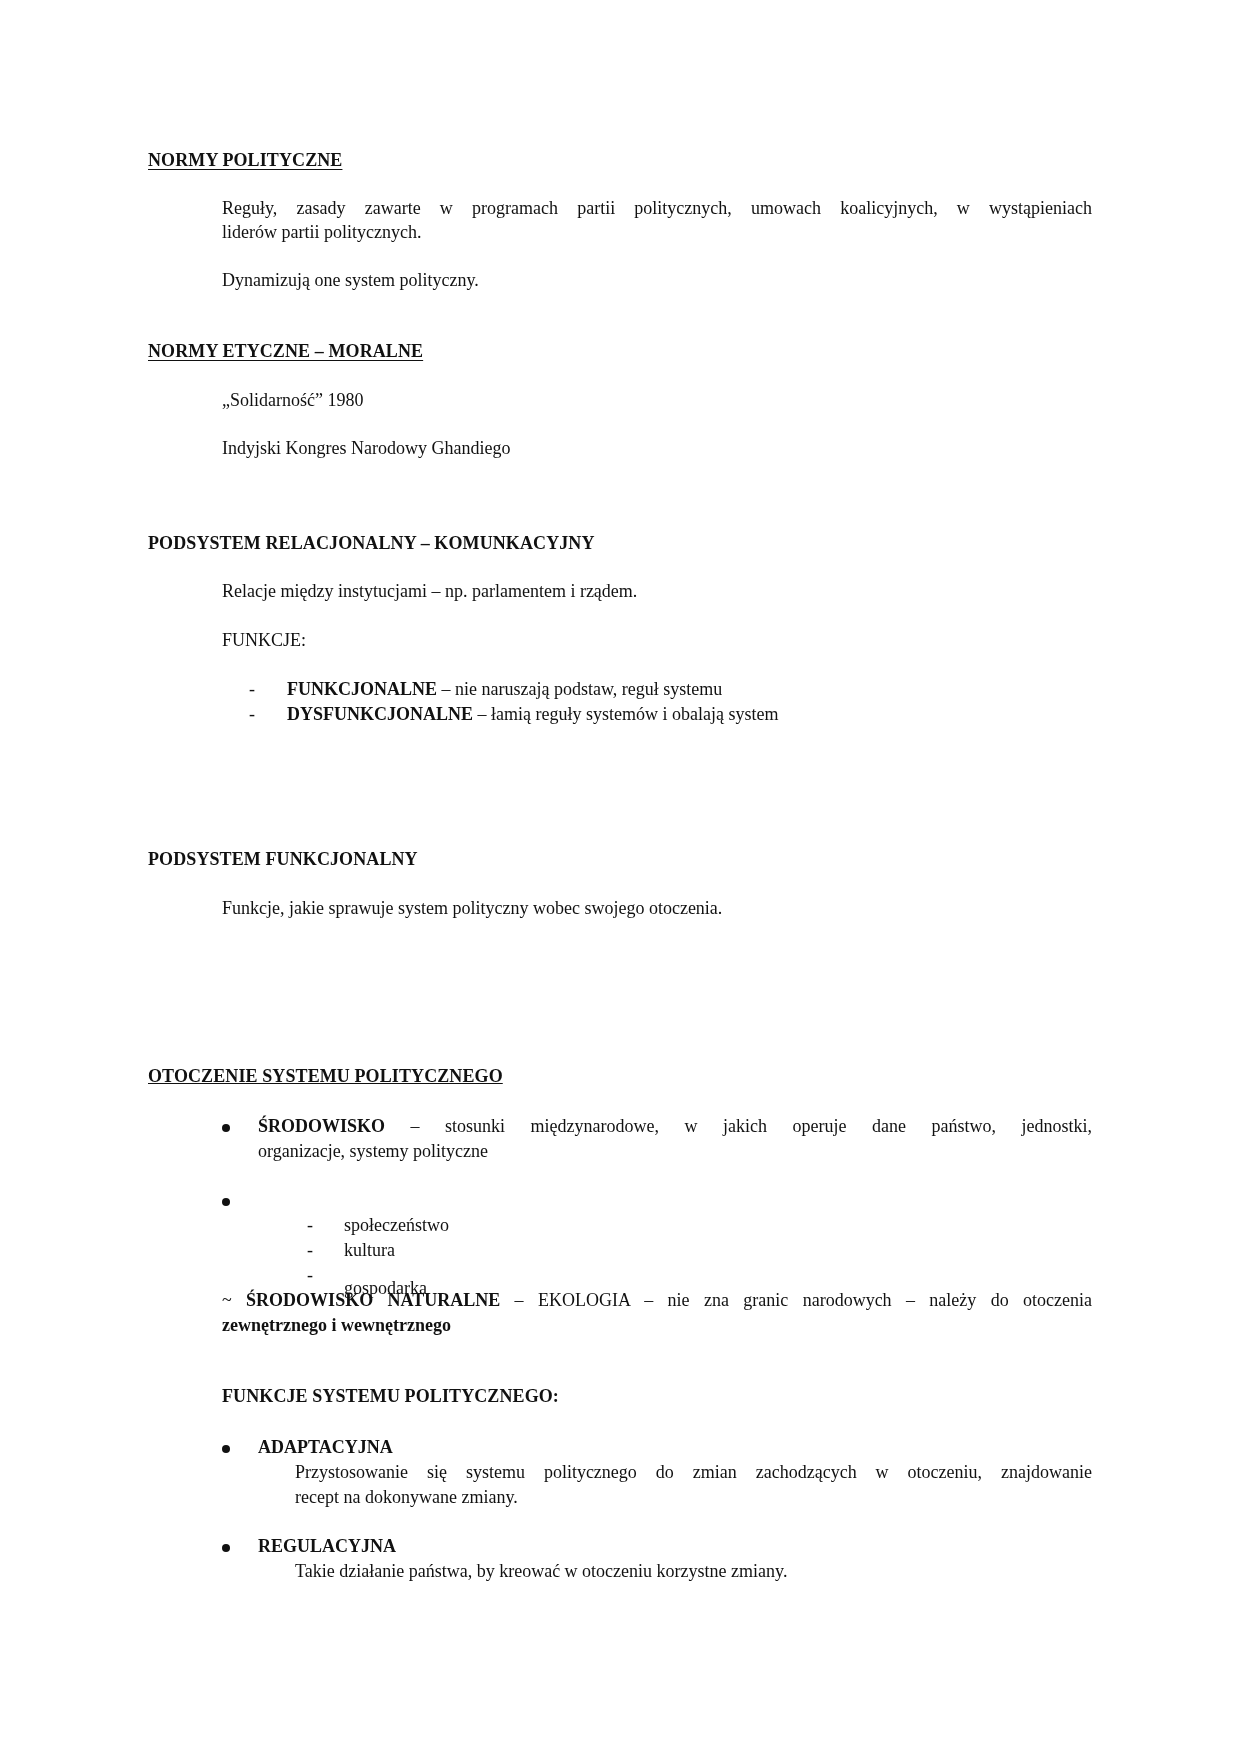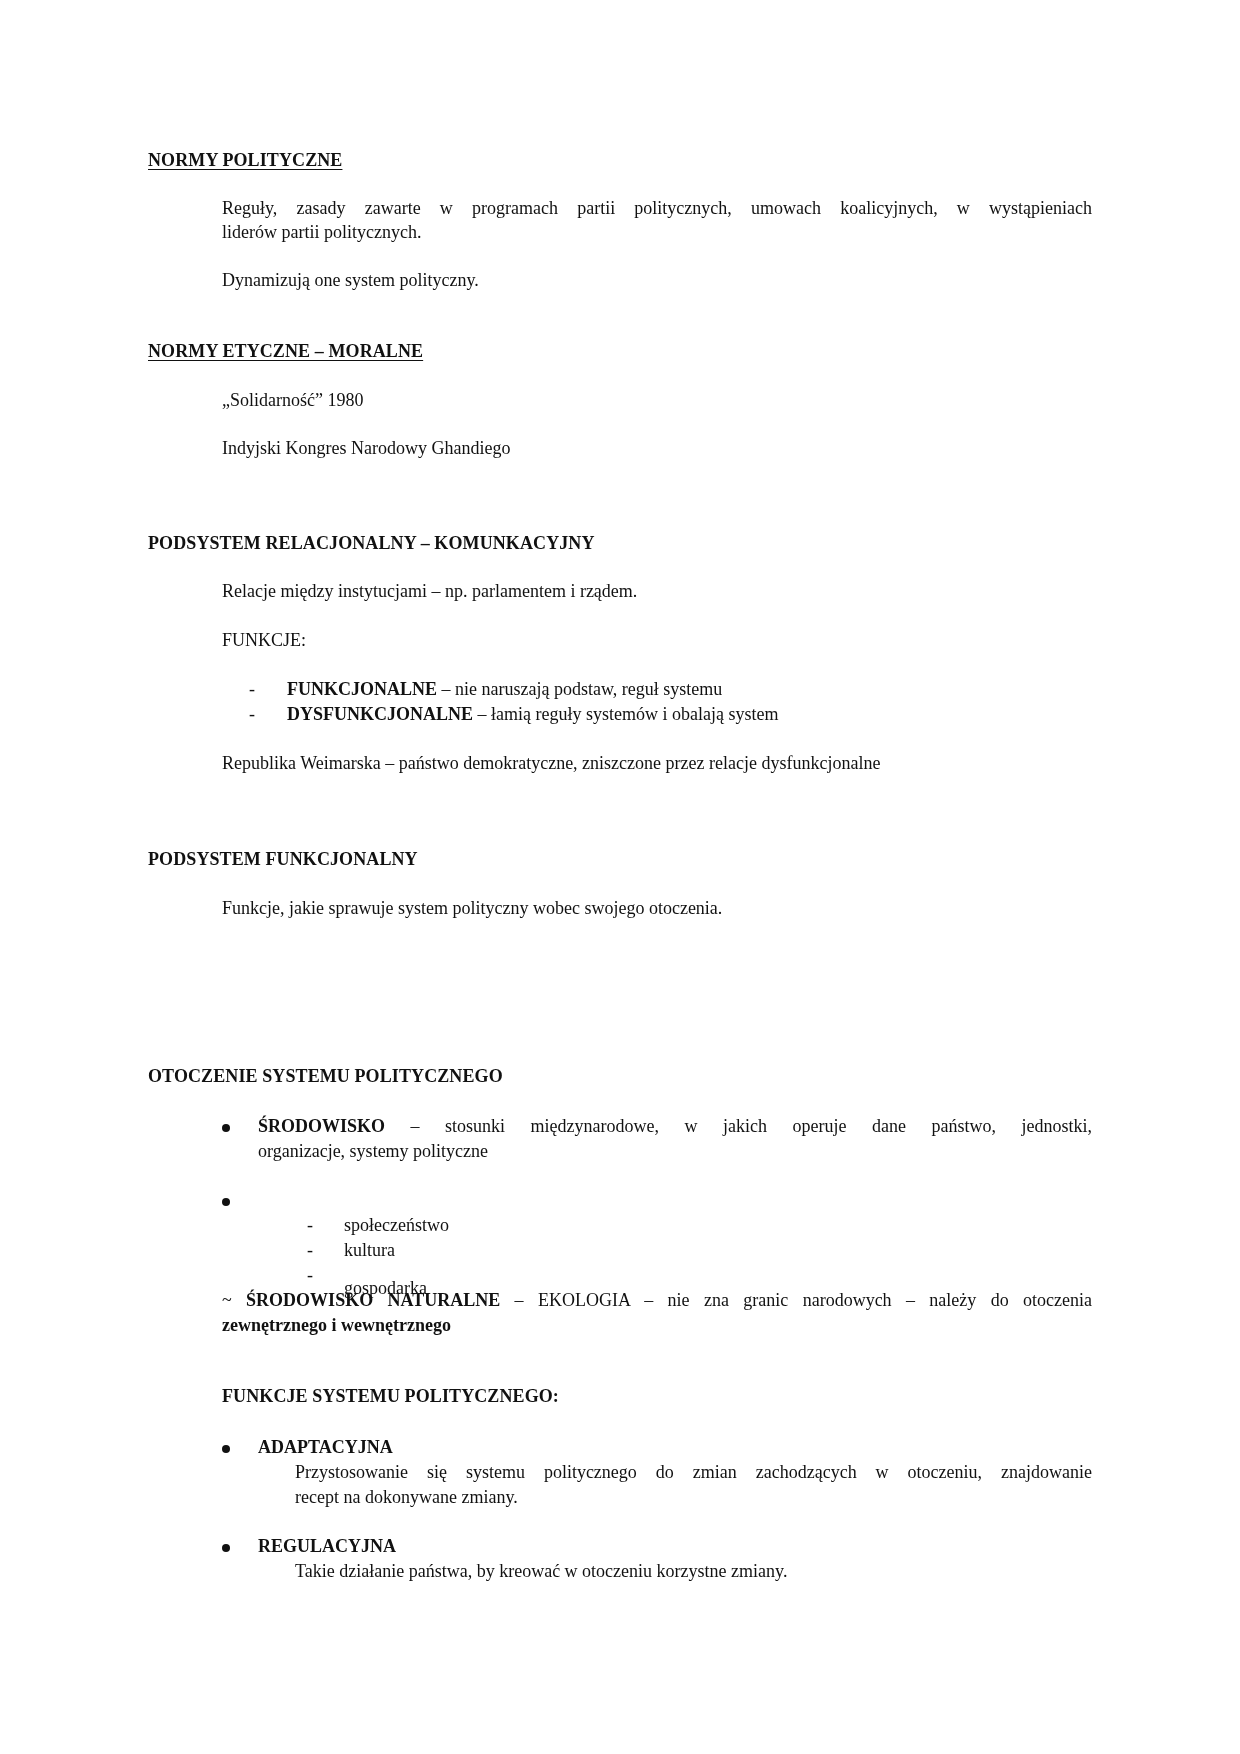--- a/index.html
+++ b/index.html
@@ -80,26 +80,25 @@
       <span class="bold">FUNKCJONALNE</span><span> – nie naruszają podstaw, reguł systemu</span>
     </span>
   </div>
   <div class="abs" style="top:702px; left:0;">
     <span class="dash" style="left:242px;">-</span>
     <span style="position:absolute; left:287px;">
       <span class="bold">DYSFUNKCJONALNE</span><span> – łamią reguły systemów i obalają system</span>
     </span>
   </div>
 
-  <div class="abs body-text" style="top:751px;">Republika Weimarska – państwo demokratyczne, zniszczone przez relacje dysfunkcjonalne</div>
 
   <div class="abs heading" style="top:847px;">PODSYSTEM FUNKCJONALNY</div>
   <div class="abs body-text" style="top:896px;">Funkcje, jakie sprawuje system polityczny wobec swojego otoczenia.</div>
 
-  <div class="abs heading" style="top:1064px;">OTOCZENIE SYSTEMU POLITYCZNEGO</div>
+  <div class="abs heading" style="top:1064px;text-decoration:underline;">OTOCZENIE SYSTEMU POLITYCZNEGO</div>
 
   <span class="bullet" style="left:222px; top:1124px; width:8px; height:8px;"></span>
   <div class="abs" style="top:1114px; left:258px; width:834px; text-align:justify; text-align-last:justify;">
     <span class="bold">ŚRODOWISKO</span><span> – stosunki międzynarodowe, w jakich operuje dane państwo, jednostki,</span>
   </div>
   <div class="abs" style="top:1139px; left:258px;">organizacje, systemy polityczne</div>
 
   <span class="bullet" style="left:222px; top:1198px; width:8px; height:8px;"></span>
 
   <div class="abs" style="top:1213px; left:0;">

